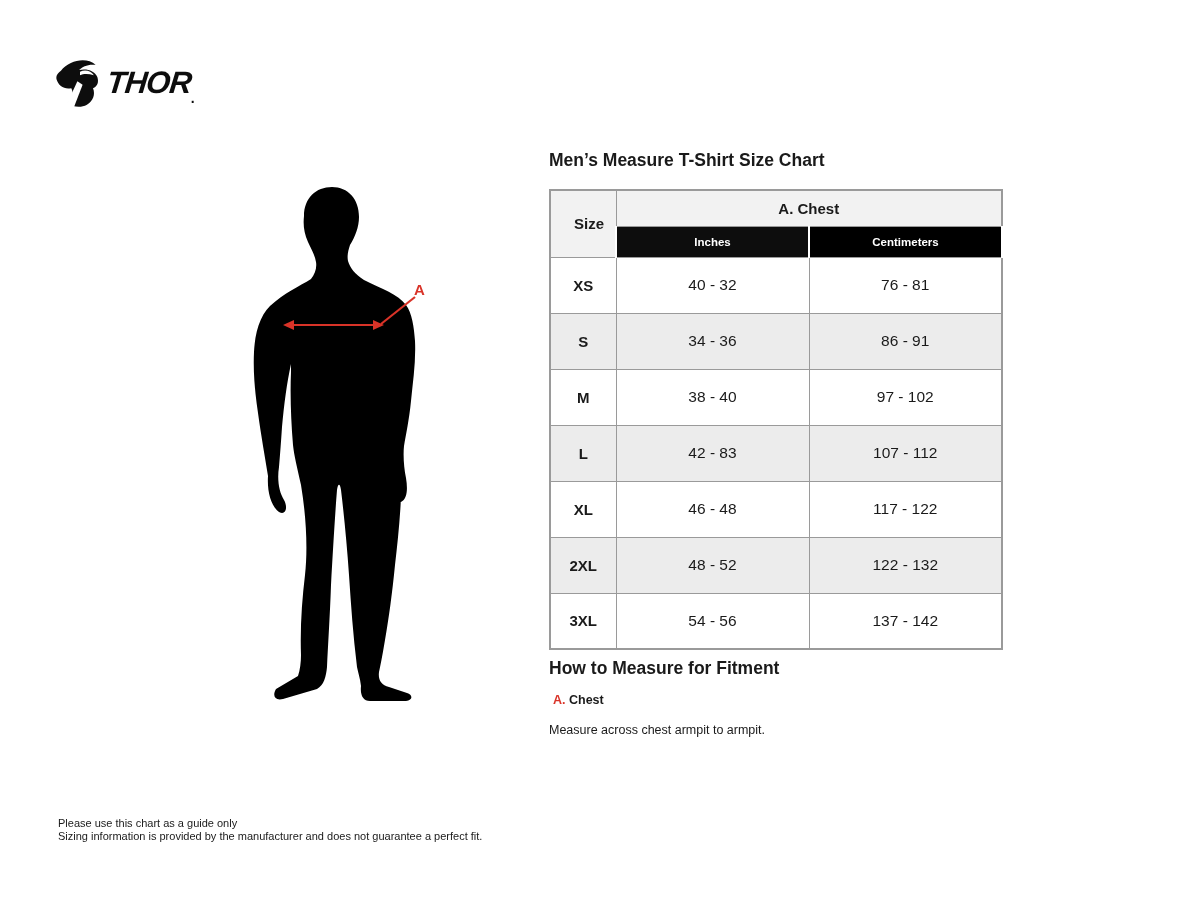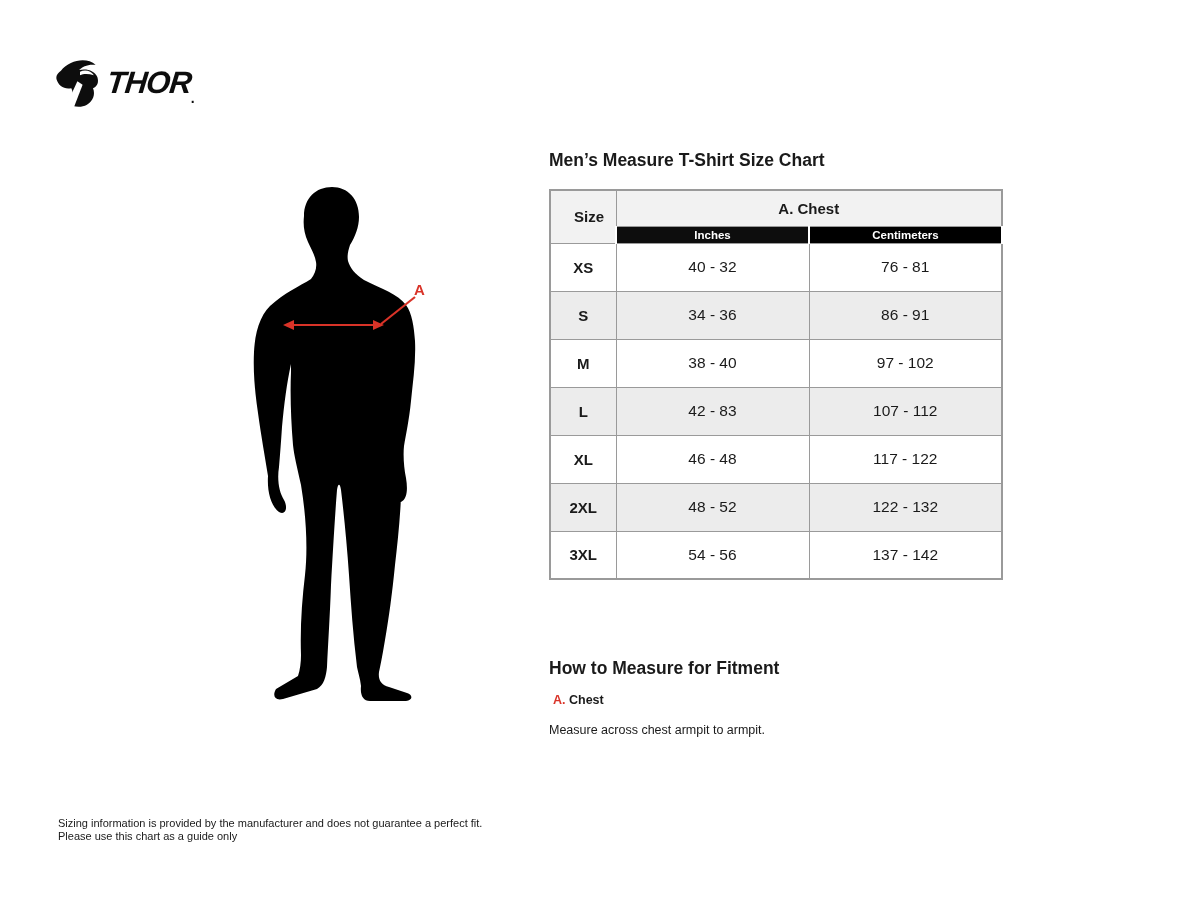--- a/index.html
+++ b/index.html
@@ -20,23 +20,23 @@
 
   
   .chart-title { position:absolute; left:549px; top:150px; font-size:17.5px; font-weight:bold; }
 
   table.size-chart { position:absolute; left:549px; top:189px; width:452px;
                      border-collapse:collapse; table-layout:fixed; }
   table.size-chart th, table.size-chart td { border:1px solid #9a9a9a; text-align:center; vertical-align:middle; }
   table.size-chart { border:2px solid #9a9a9a; }
   th.size-h { width:66px; background:#f2f2f2; font-size:15px; height:53px;padding-left:12px; }
   th.group-h { background:#f2f2f2; font-size:15px; height:36px; }
-  tr.bar-row th { height:17px; font-size:11.5px; font-weight:bold;
+  tr.bar-row th { height:31px; font-size:11.5px; font-weight:bold;
                   border-left:2px solid #ffffff; border-right:2px solid #ffffff; }
-  tbody td { height:48px; font-size:15.5px; }
+  tbody td { height:56px; font-size:15.5px; }
   tbody td.size-cell { font-weight:bold; font-size:15px; }
   tbody tr:nth-child(even) td { background:#ececec; }
   tbody tr:nth-child(odd) td { background:#ffffff; }
 
   
   .measure-heading { position:absolute; left:549px; top:658px; font-size:17.5px; font-weight:bold; }
   .measure-item { position:absolute; left:553px; top:692px; font-size:12.5px; line-height:17px; }
   .measure-item .letter { font-weight:bold; }
   .measure-item .mname { font-weight:bold; }
   .measure-desc { position:absolute; left:549px; top:722px; font-size:12.5px; line-height:16px; }
@@ -187,15 +187,15 @@
 </table>
 
 <h2 class="measure-heading">How to Measure for Fitment</h2>
 <div class="measure-item">
   <span class="letter" style="color:#d93328;">A.</span>
   <span class="mname">Chest</span>
 </div>
 <div class="measure-desc">Measure across chest armpit to armpit.</div>
 
 <div class="disclaimer">
+  <div>Please use this chart as a guide only</div>
   <div>Sizing information is provided by the manufacturer and does not guarantee a perfect fit.</div>
-  <div>Please use this chart as a guide only</div>
 </div>
 
 </body></html>

